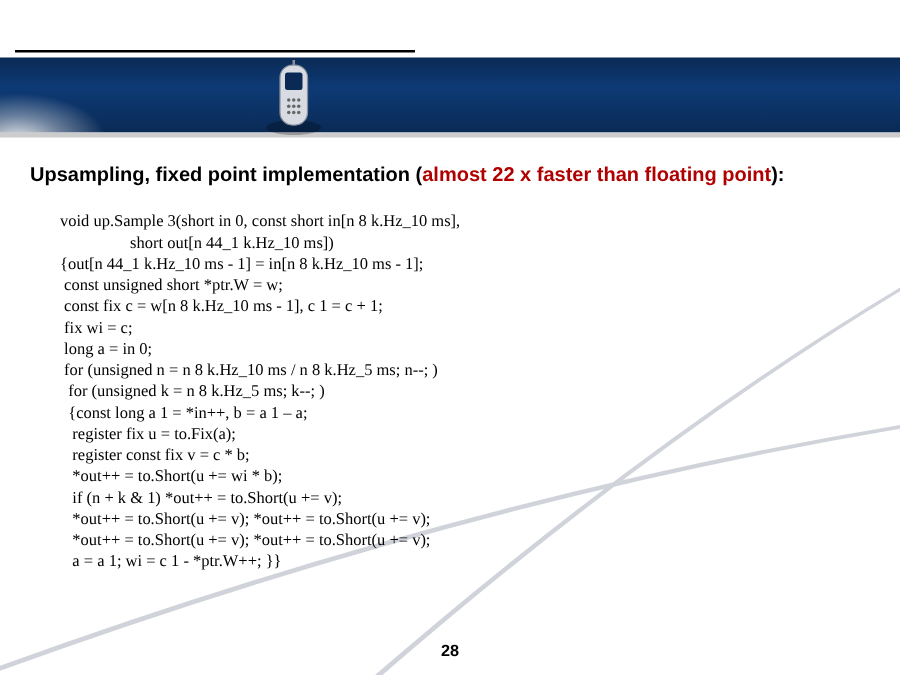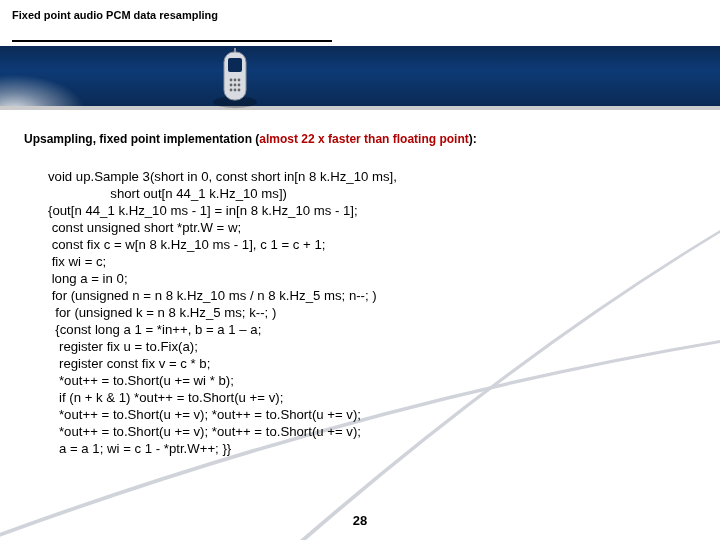--- a/index.html
+++ b/index.html
@@ -8,33 +8,32 @@
   .hdr .copyright{font-weight:bold}
   .hdr .subtitle{font-weight:bold}
   .hrule{position:absolute;left:12px;top:40px;width:320px;height:2px;background:#000}
   .logo{position:absolute;right:12px;top:8px;font-size:0}
   .logo .fg{display:inline-block;vertical-align:middle}
   .logo .txt{display:inline-block;vertical-align:middle;font-size:14px;color:#333;margin-left:4px;font-weight:600;letter-spacing:0.5px}
   .logo .sub{display:block;font-size:6px;color:#888;letter-spacing:0.4px;margin-left:4px}
   .banner{position:absolute;left:0;top:46px;width:720px;height:60px;background:linear-gradient(180deg,#0a2a55 0%,#0d3a75 40%,#0a2a55 100%);border-bottom:4px solid #ccc}
   .banner .wave{position:absolute;left:0;top:0;width:140px;height:60px;background:radial-gradient(ellipse at 10% 110%, rgba(255,255,255,0.9) 0%, rgba(255,255,255,0.4) 20%, rgba(255,255,255,0) 40%)}
   .phone{position:absolute;left:210px;top:48px}
-  .title{position:absolute;left:24px;top:132px;font-size:12px;color:#000}
+  .title{position:absolute;left:24px;top:132px;font-size:16px;color:#000}
   .title .b{font-weight:bold}
   .title .r{color:#b00000}
-  .code{position:absolute;left:48px;top:168px;font-family:Liberation Sans, sans-serif;font-size:13.2px;line-height:17px;white-space:pre;color:#000}
+  .code{position:absolute;left:48px;top:168px;font-family:Liberation Serif, serif;font-size:13.2px;line-height:17px;white-space:pre;color:#000}
   .pagenum{position:absolute;left:0;bottom:12px;width:720px;text-align:center;font-size:13px;font-weight:bold;color:#000}
   .swoosh{position:absolute;pointer-events:none}
 </style>
 </head>
 <body>
 <div class="slide">
 
 <div class="hdr">
-  <div class="subtitle">Fixed point audio PCM data resampling</div>
 </div>
 <div class="hrule"></div>
 
 
 <div class="banner">
   <div class="wave"></div>
 </div>
 
 <div class="phone">
   <svg width="50" height="62" viewBox="0 0 50 62">

